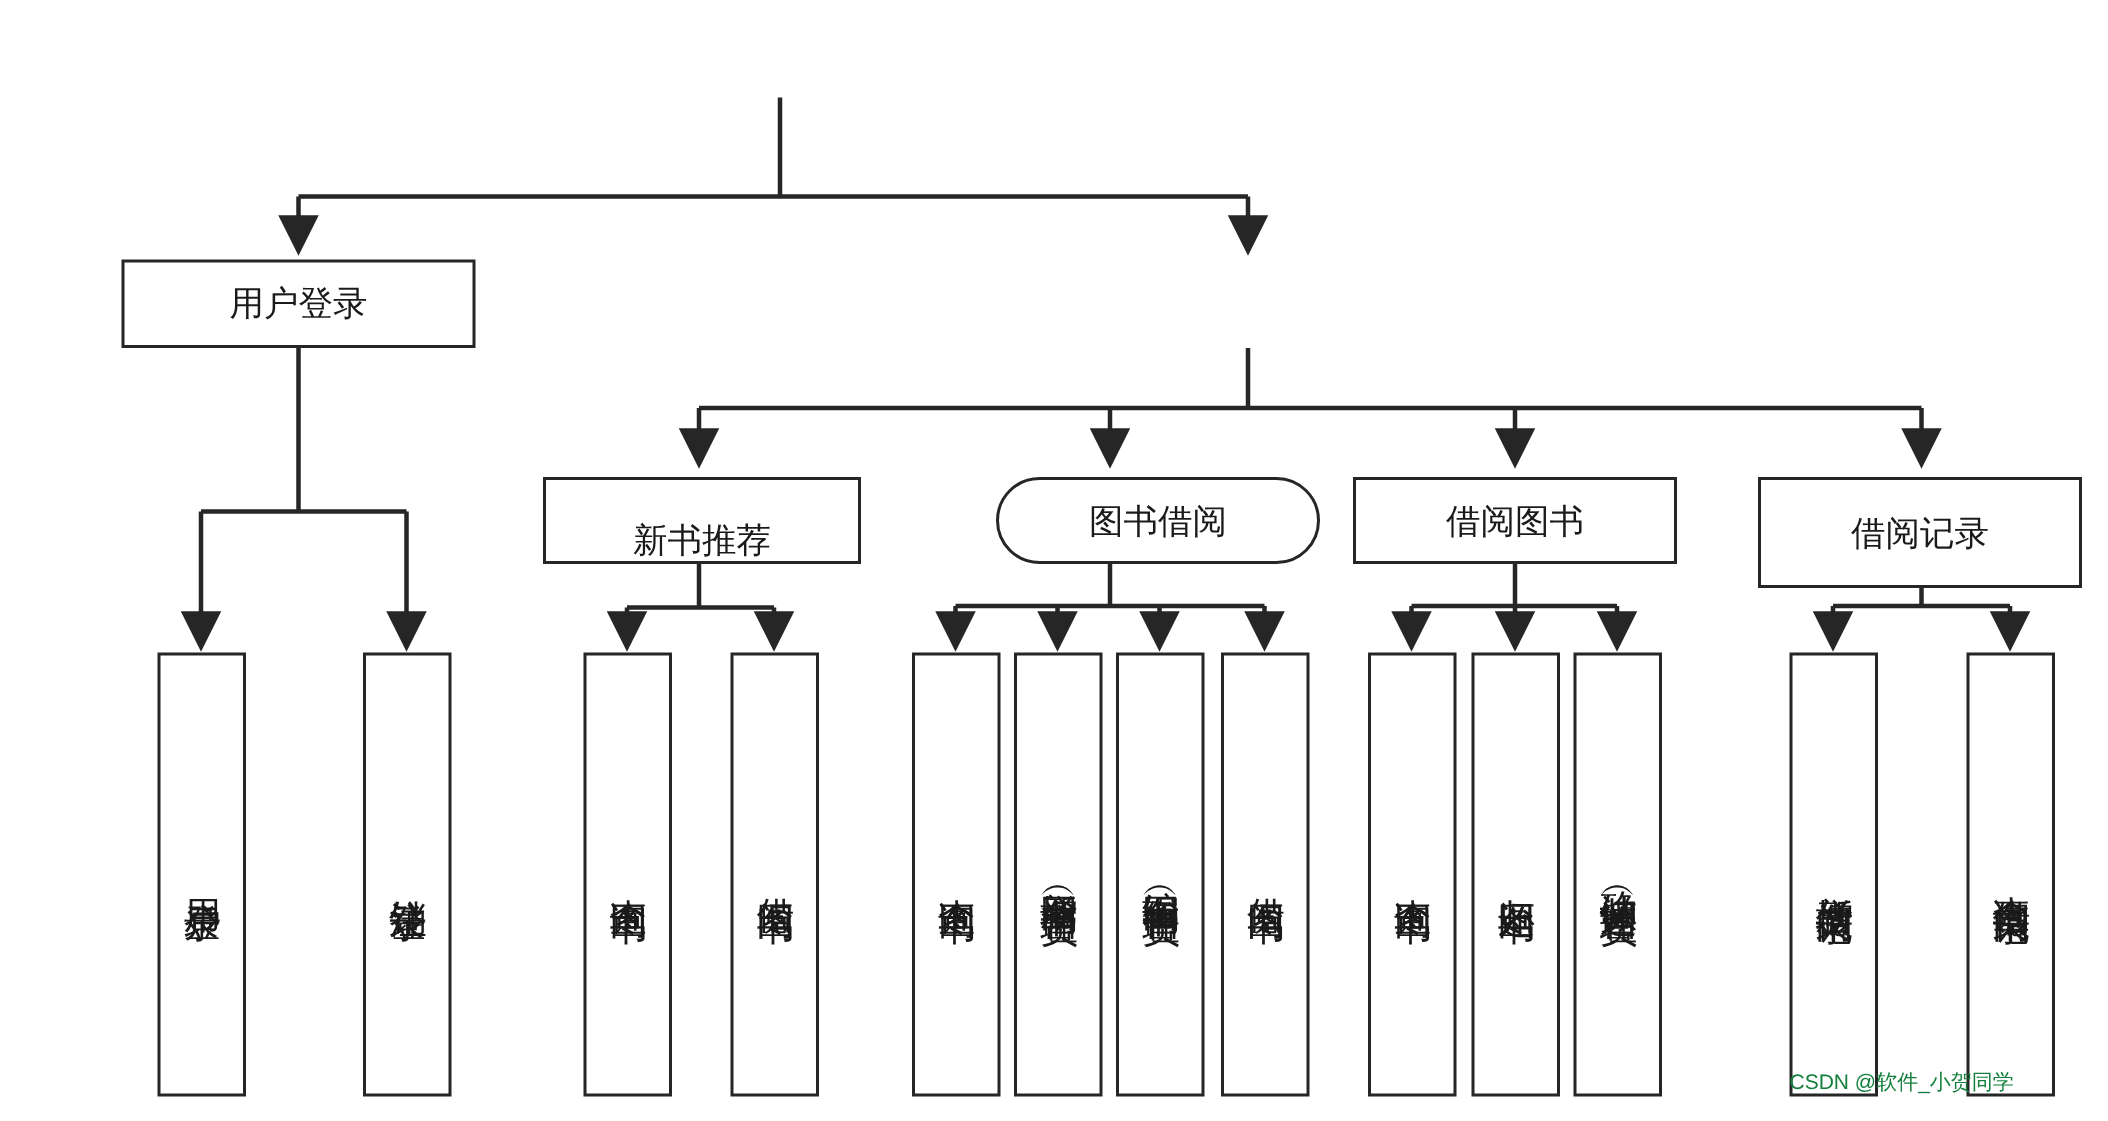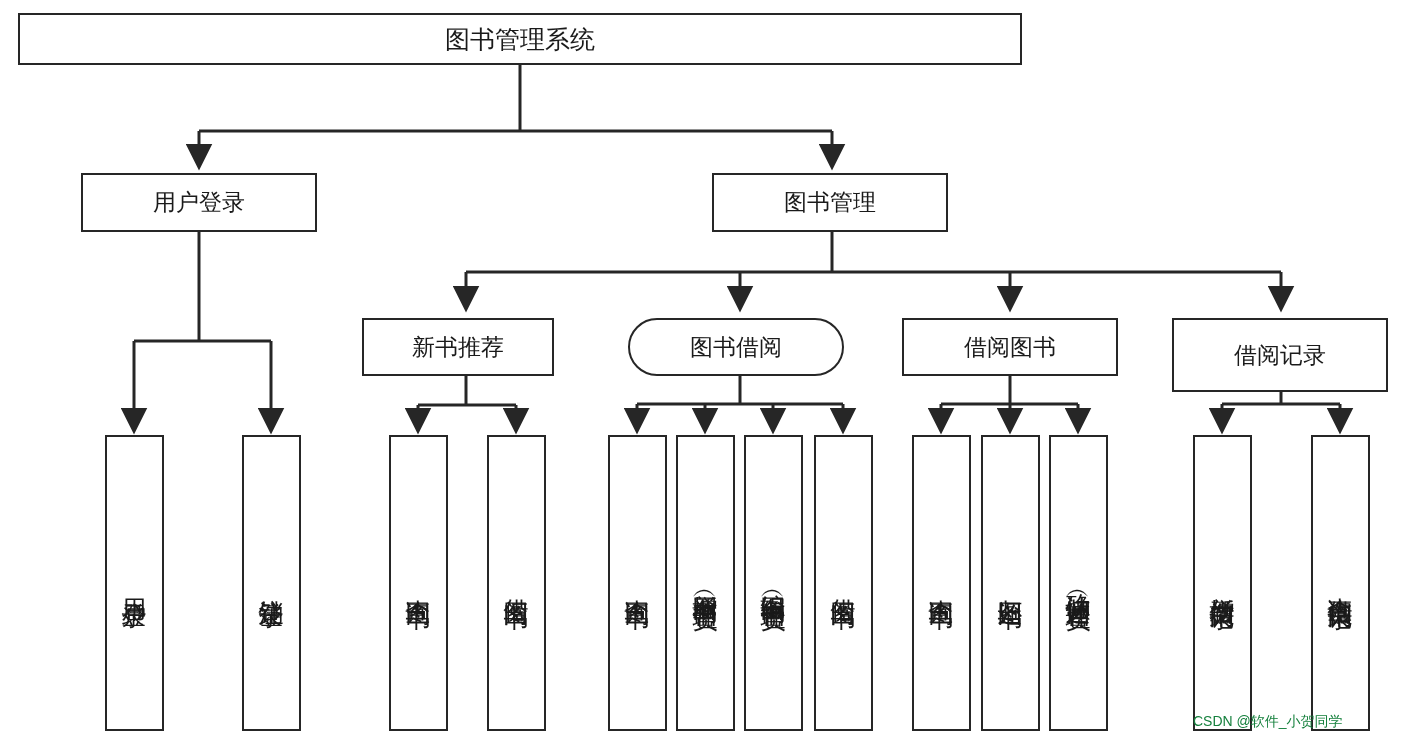--- a/index.html
+++ b/index.html
@@ -116,35 +116,29 @@
       <path d="M 1010 404 L 1010 430" marker-end="url(#arrow)"></path>
       <path d="M 1078 404 L 1078 430" marker-end="url(#arrow)"></path>
 
       <path d="M 1281 376 L 1281 404"></path>
       <path d="M 1222 404 L 1340 404"></path>
       <path d="M 1222 404 L 1222 430" marker-end="url(#arrow)"></path>
       <path d="M 1340 404 L 1340 430" marker-end="url(#arrow)"></path>
     </g>
   </svg>
 
-  <div class="node root" style="left:18px; top:13px; width:1004px; height:52px;">
-    <span class="label">图书管理系统</span>
-  </div>
 
   <div class="node branch" style="left:81px; top:173px; width:236px; height:59px;">
     <span class="label">用户登录</span>
   </div>
-  <div class="node branch" style="left:712px; top:173px; width:236px; height:59px;">
-    <span class="label">图书管理</span>
-  </div>
 
-  <div class="node branch" style="left:362px; top:318px; width:192px; height:58px;">
+  <div class="node branch" style="left:362px; top:318px; width:212px; height:58px;align-items:flex-end;">
     <span class="label">新书推荐</span>
   </div>
-  <div class="node branch" style="left:628px; top:318px; width:216px; height:58px;border-radius:29px;">
+  <div class="node branch" style="left:664px; top:318px; width:216px; height:58px;border-radius:29px;">
     <span class="label">图书借阅</span>
   </div>
   <div class="node branch" style="left:902px; top:318px; width:216px; height:58px;">
     <span class="label">借阅图书</span>
   </div>
   <div class="node branch" style="left:1172px; top:318px; width:216px; height:74px;">
     <span class="label">借阅记录</span>
   </div>
 
   <div class="node leaf" style="left:105px; top:435px; width:59px; height:296px;">

